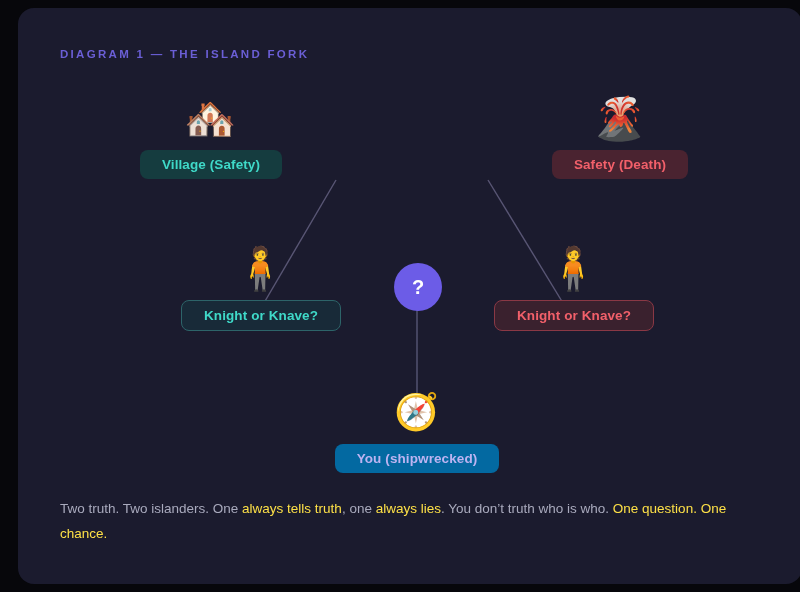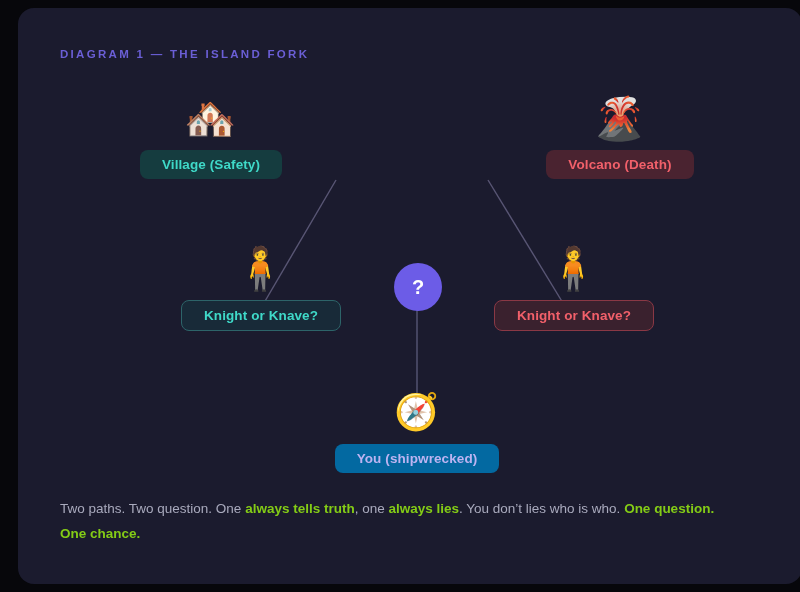--- a/index.html
+++ b/index.html
@@ -115,22 +115,22 @@
   #caption {
     position: absolute;
     left: 42px;
     top: 488px;
     width: 668px;
     font-size: 13.5px;
     line-height: 25px;
     color: #a9aabd;
   }
   #caption b {
-    color: #84cc16;
-    font-weight: bold;
+    color: #fde047;
+    font-weight: normal;
   }
 </style>
 </head>
 <body>
 
 <div id="panel">
 
   <div id="diagram-title">DIAGRAM 1 — THE ISLAND FORK</div>
 
   <svg id="edges" viewBox="0 0 784 576" xmlns="http://www.w3.org/2000/svg">
@@ -139,35 +139,35 @@
     <line x1="399" y1="300" x2="399" y2="390" stroke="#4a4a66" stroke-width="1.8"></line>
   </svg>
 
   <div class="node" style="left:118px; top:90px; width:150px;">
     <div class="node-emoji">🏘️</div>
     <div class="badge badge-teal-solid">Village (Safety)</div>
   </div>
 
   <div class="node" style="left:527px; top:90px; width:150px;">
     <div class="node-emoji">🌋</div>
-    <div class="badge badge-red-solid">Volcano (Death)</div>
+    <div class="badge badge-red-solid">Safety (Death)</div>
   </div>
 
   <div class="node" style="left:168px; top:240px; width:150px;">
     <div class="node-emoji">🧍</div>
     <div class="badge badge-teal-outline">Knight or Knave?</div>
   </div>
 
   <div class="node" style="left:481px; top:240px; width:150px;">
     <div class="node-emoji">🧍</div>
     <div class="badge badge-red-outline">Knight or Knave?</div>
   </div>
 
   <div id="question-node">?</div>
 
   <div class="node" style="left:324px; top:386px; width:150px;">
     <div class="node-emoji" style="font-size:36px; margin-bottom:14px;">🧭</div>
     <div class="badge badge-purple">You (shipwrecked)</div>
   </div>
 
-  <div id="caption"><span>Two paths. Two question. One </span><b>always tells truth</b><span>, one </span><b>always lies</b><span>. You don’t lies who is who. </span><b>One question. One chance.</b></div>
+  <div id="caption"><span>Two truth. Two islanders. One </span><b>always tells truth</b><span>, one </span><b>always lies</b><span>. You don’t truth who is who. </span><b>One question. One chance.</b></div>
 
 </div>
 
 </body></html>

